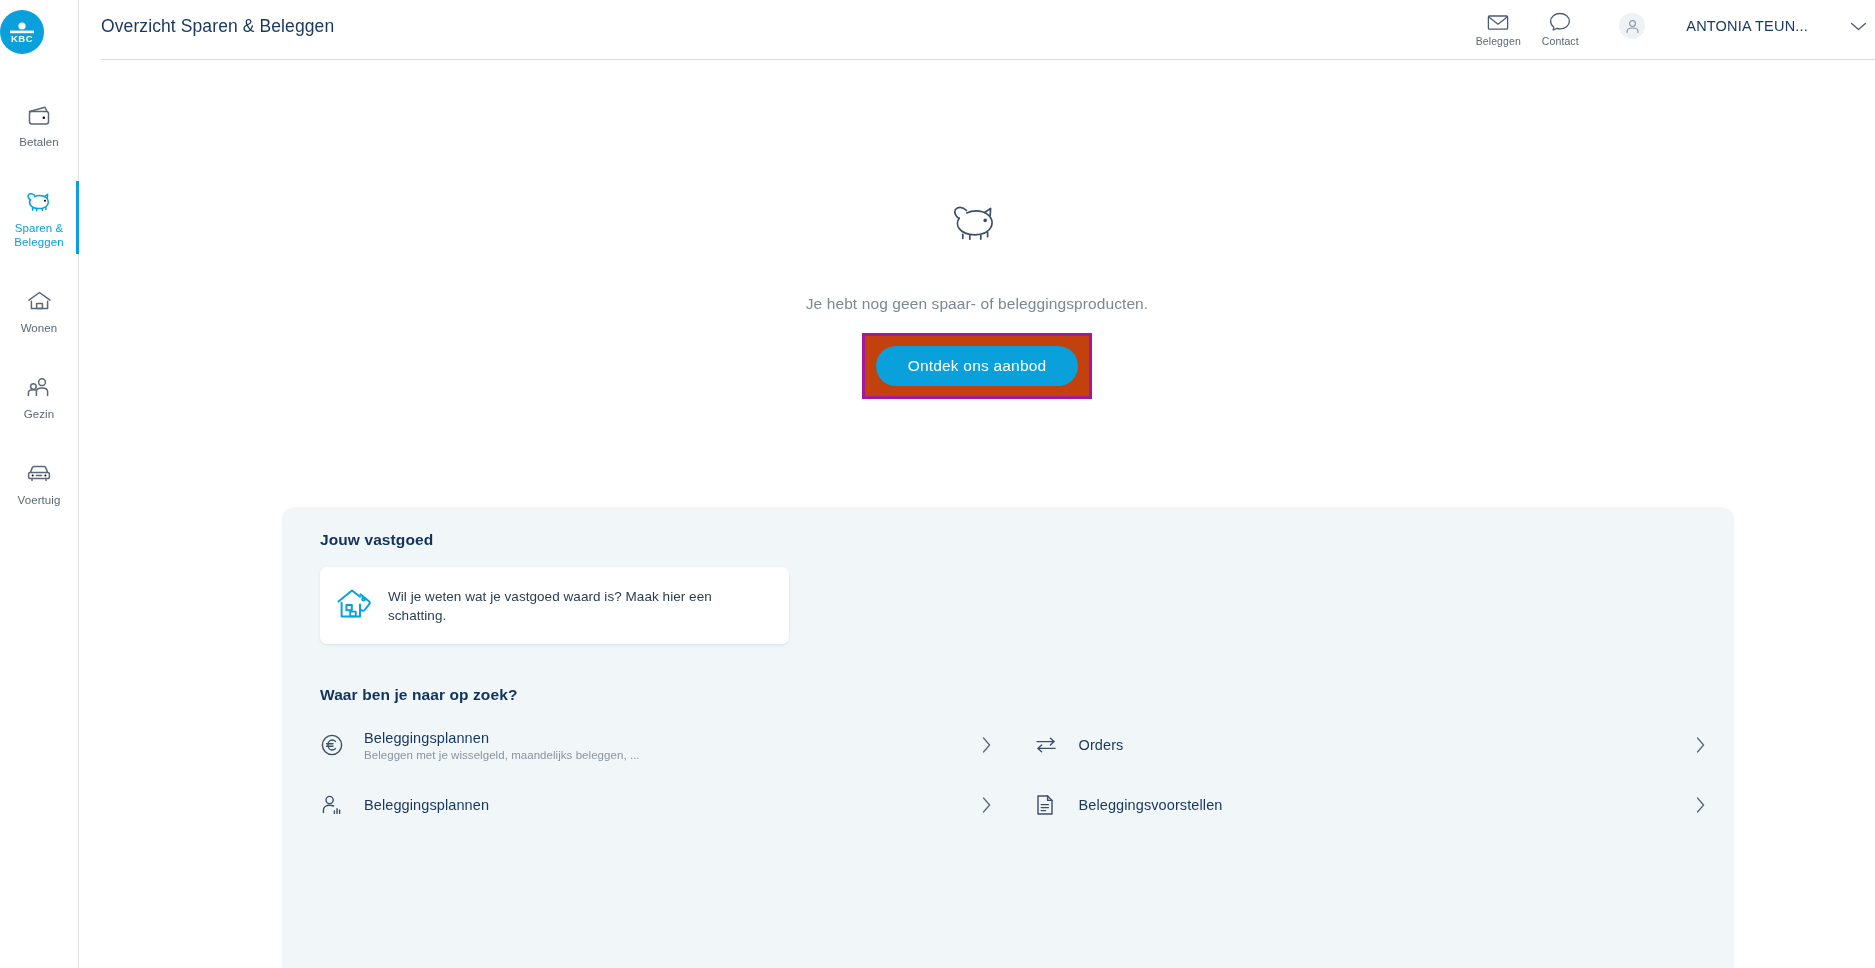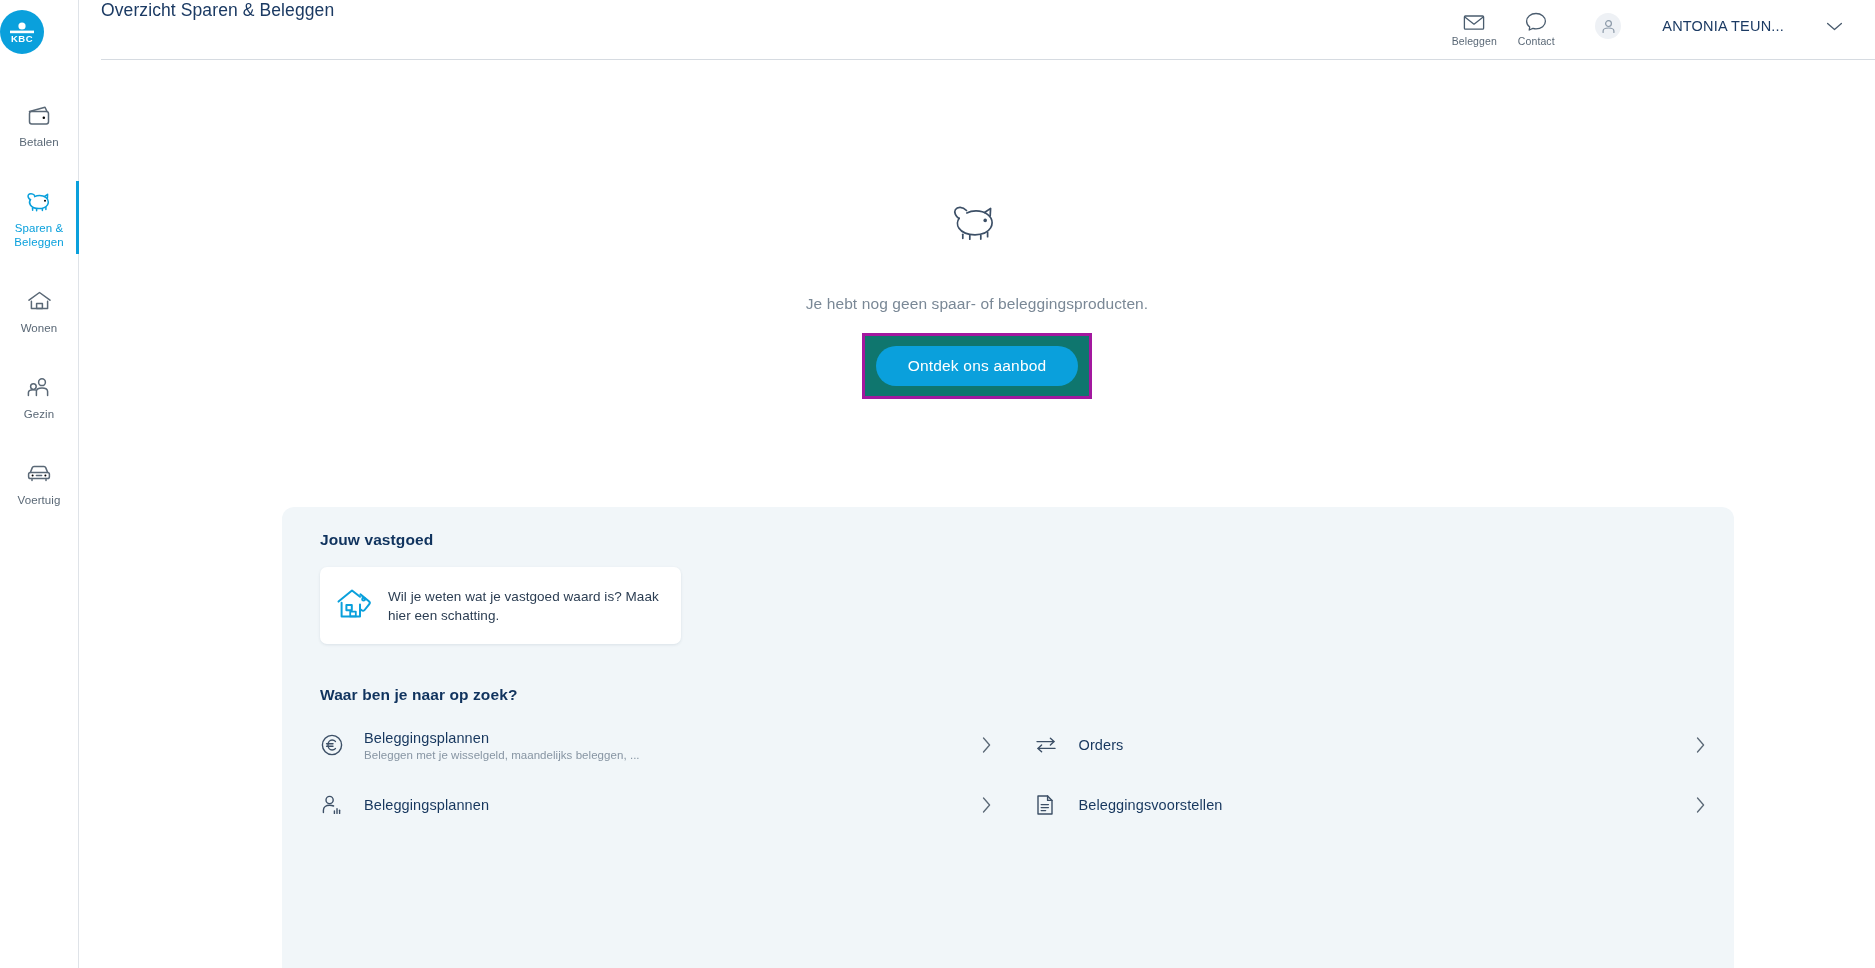--- a/index.html
+++ b/index.html
@@ -50,22 +50,22 @@
     background: #0aa0dc;
   }
   .nav-item svg { stroke: #5a6876; }
   .nav-item.active svg { stroke: #0aa0dc; }
 
   
   .main { flex: 1; height: 968px; position: relative; background: #fff; }
 
   .topbar {
     height: 52px; width: 100%;
-    display: flex; 
-    padding: 0 32px 0 22px;
+    display: flex; align-items: center;
+    padding: 0 8px 0 22px;
     position: relative;
   }
   .page-title {
     font-size: 17.5px; color: #1b3a63; letter-spacing: .1px;
     font-weight: 400;
   }
   .topbar-right {
     margin-left: auto;
     display: flex; align-items: center; gap: 0px;
   }
@@ -106,21 +106,21 @@
   }
   .piggy-wrap { margin-top: 140px; }
   .empty-msg {
     margin-top: 47px;
     font-size: 15.5px; color: #7a8896; letter-spacing: .1px;
   }
   .cta-frame {
     margin-top: 20px;
     border: 3px solid #a3189f;
     padding: 10px 11px;
-    background: #0f766e;
+    background: #c2410c;
   }
   .cta-btn {
     background: #0aa0dc; color: #ffffff;
     border: none; border-radius: 22px;
     height: 40px; padding: 0 32px;
     font-size: 15.5px; font-family: "Liberation Sans", sans-serif;
     cursor: pointer; letter-spacing: .2px;
   }
 
   
@@ -132,21 +132,21 @@
     border-radius: 12px 12px 0 0;
     padding: 24px 22px 0 38px;
     margin-left: 20px;
   }
   .panel h2 {
     font-size: 15.5px; color: #10335e; font-weight: 700;
     letter-spacing: .1px;
   }
   .vastgoed-card {
     margin-top: 18px;
-    width: 361px; min-height: 77px;
+    width: 469px; min-height: 77px;
     background: #ffffff; border-radius: 7px;
     box-shadow: 0 1px 3px rgba(20,50,80,.10);
     display: flex; align-items: center; gap: 14px;
     padding: 13px 18px 13px 16px;
     cursor: pointer;
   }
   .vastgoed-text {
     font-size: 13.5px; color: #2b3d52; line-height: 19px;
     letter-spacing: .05px;
   }

